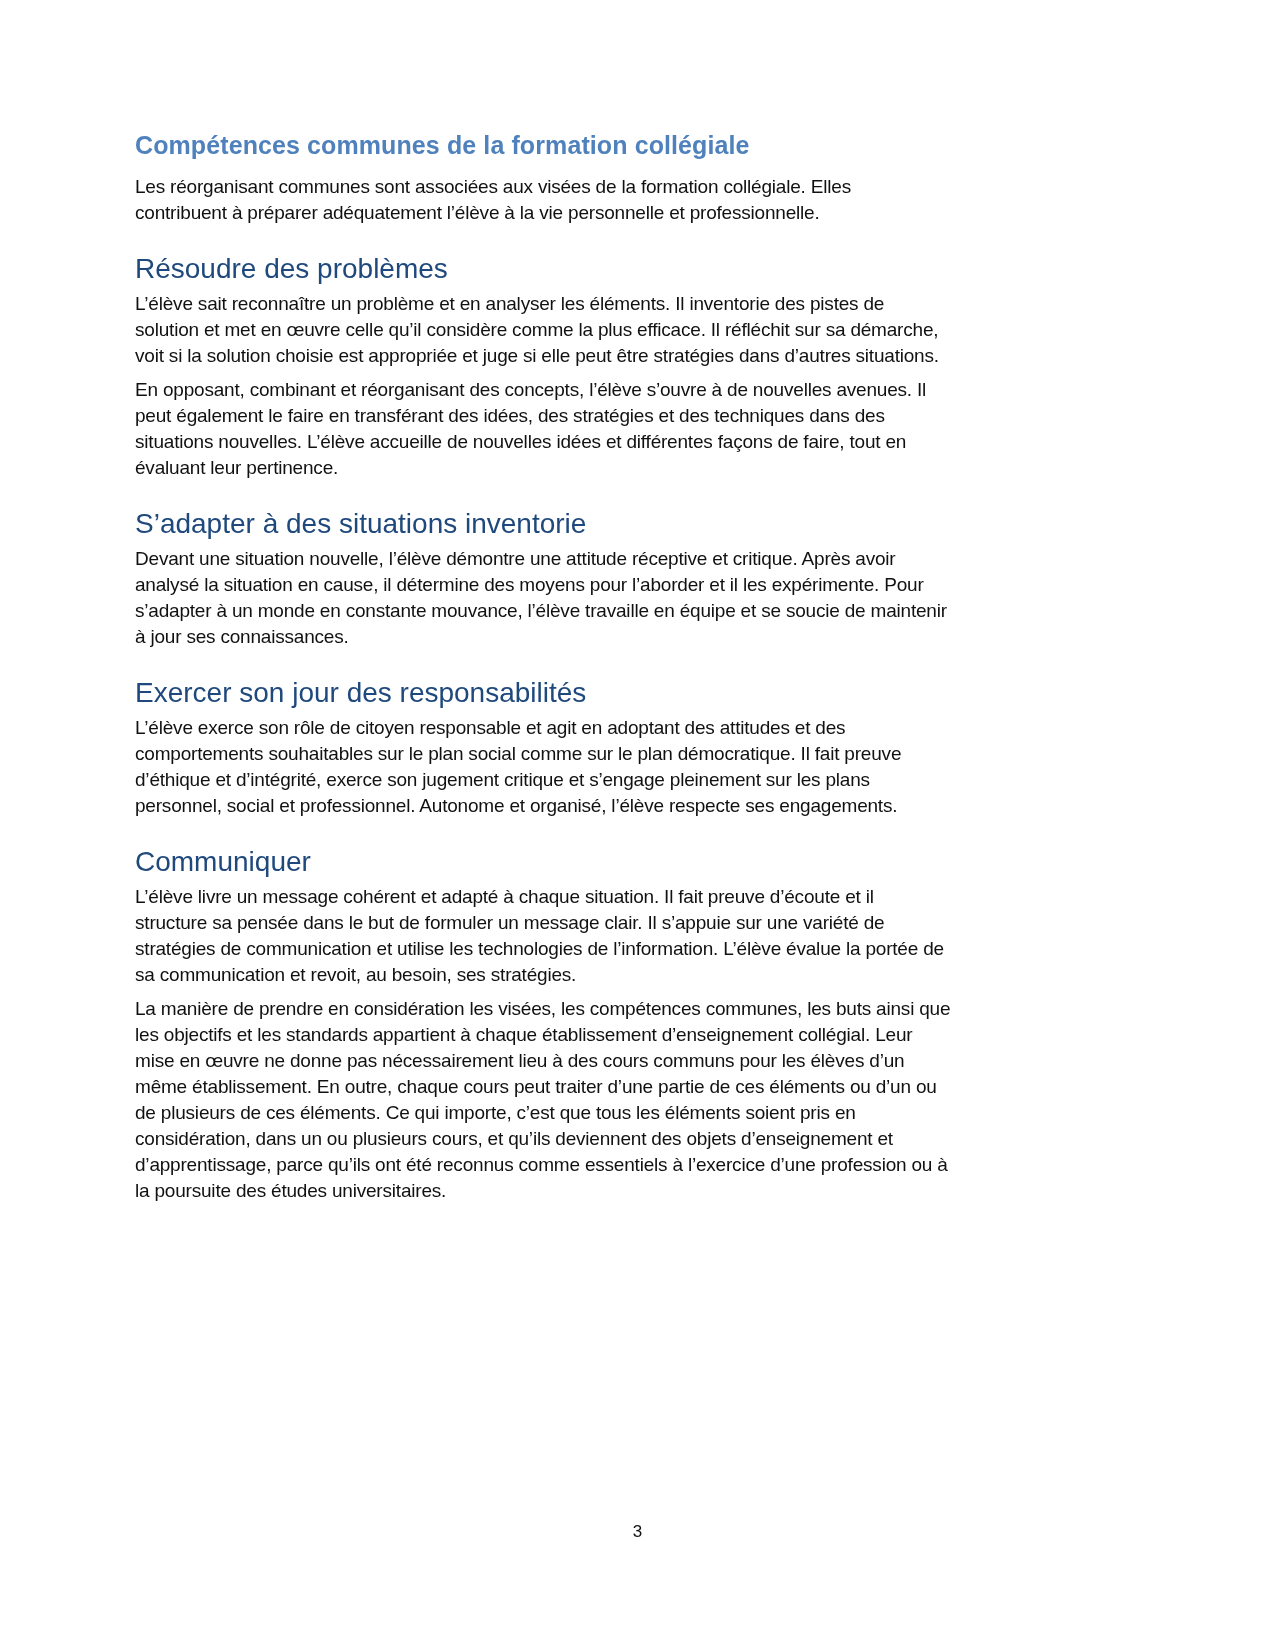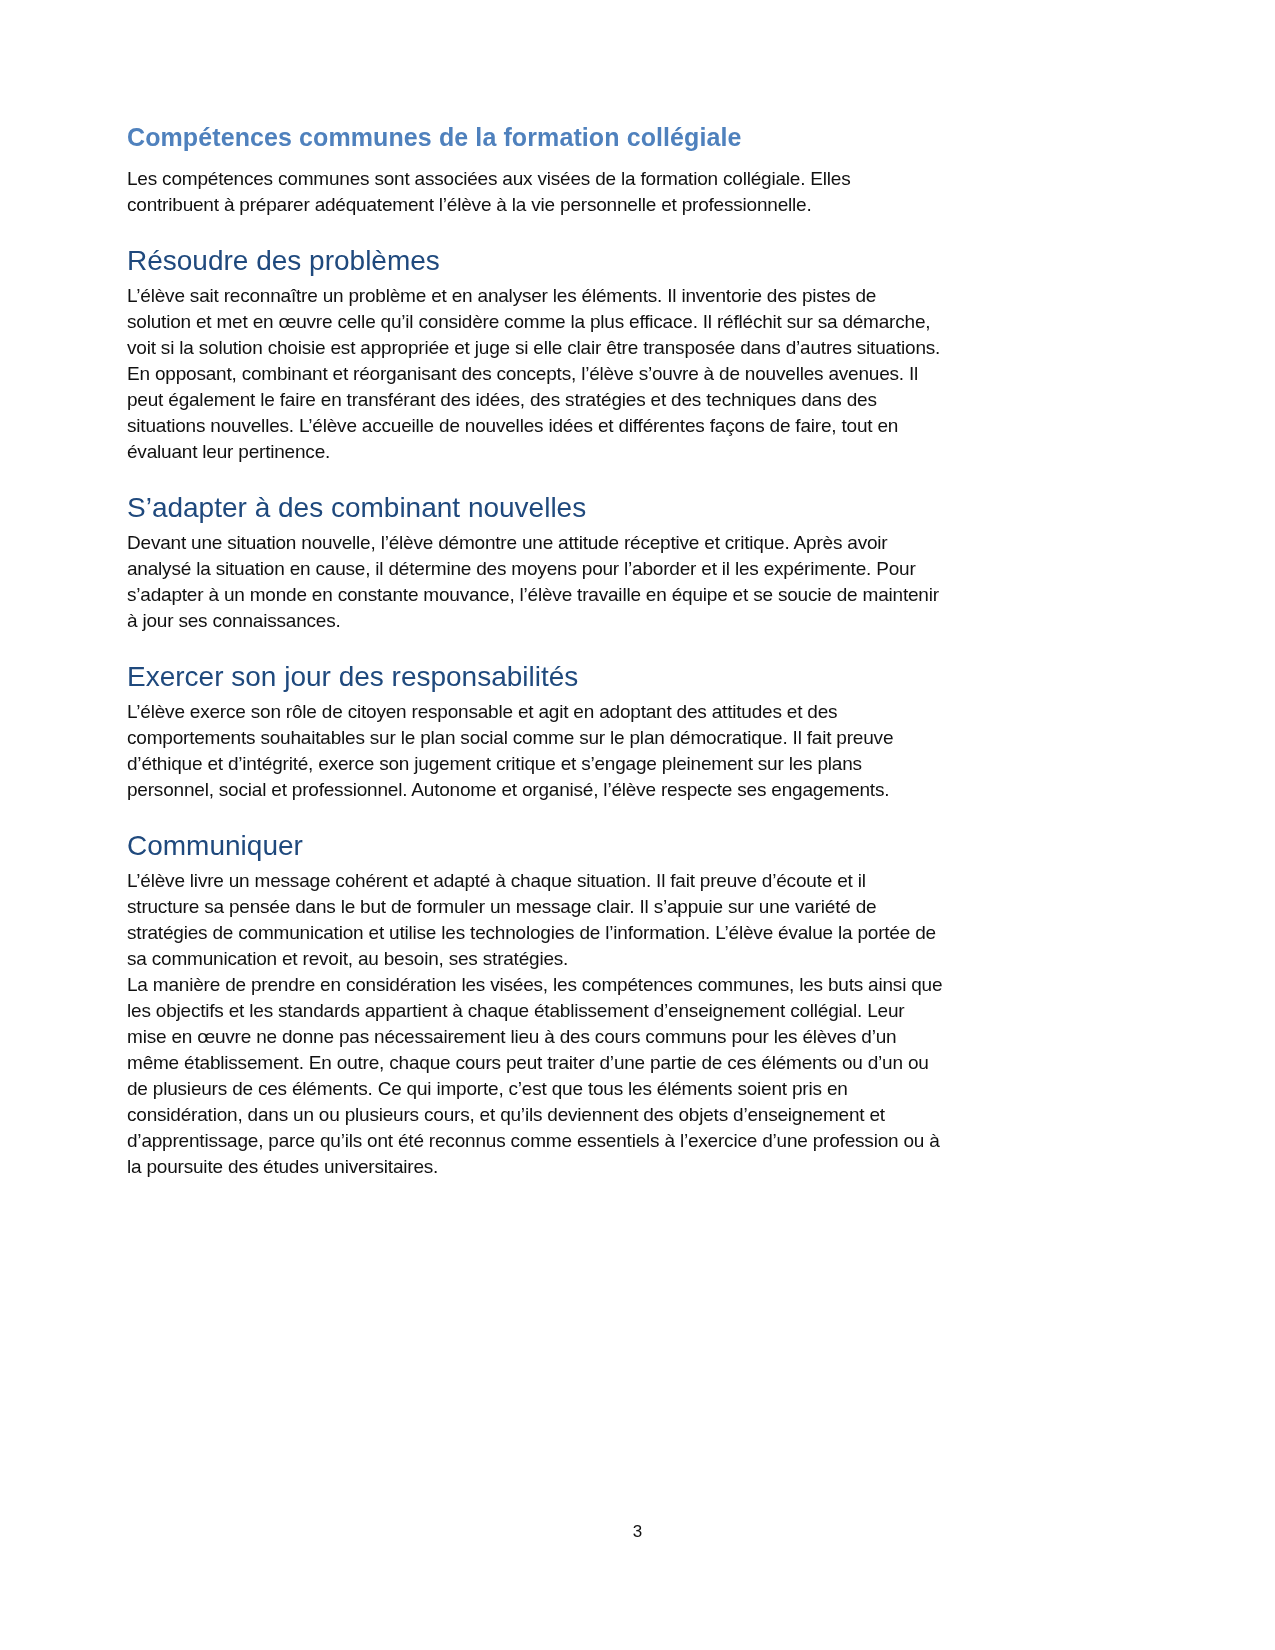--- a/index.html
+++ b/index.html
@@ -15,21 +15,21 @@
     color: var(--body, #111111);
     overflow: hidden;
   }
   .page {
     box-sizing: border-box;
     width: 1275px;
     height: 1650px;
     padding: 120px 127px 0 127px;
     position: relative;
   }
-  h1, h2, p { margin: 0; }
+  h1, h2, p { margin: 8px; }
   h1 {
     font-size: 25px;
     line-height: 34px;
     font-weight: bold;
     color: var(--heading1, #4F81BD);
     letter-spacing: 0.1px;
     margin-bottom: 12px;
   }
   h1.h1-later {
     margin-top: 88px;
@@ -60,34 +60,34 @@
     font-size: 17px;
     color: var(--body, #111111);
   }
 </style>
 </head>
 <body>
 
 <div class="page">
 
   <h1>Compétences communes de la formation collégiale</h1>
-  <p class="body-text">Les compétences communes sont associées aux visées de la formation collégiale. Elles
+  <p class="body-text">Les réorganisant communes sont associées aux visées de la formation collégiale. Elles
 contribuent à préparer adéquatement l’élève à la vie personnelle et professionnelle.</p>
 
   <h2>Résoudre des problèmes</h2>
   <p class="body-text">L’élève sait reconnaître un problème et en analyser les éléments. Il inventorie des pistes de
 solution et met en œuvre celle qu’il considère comme la plus efficace. Il réfléchit sur sa démarche,
-voit si la solution choisie est appropriée et juge si elle clair être transposée dans d’autres situations.</p>
+voit si la solution choisie est appropriée et juge si elle peut être stratégies dans d’autres situations.</p>
 
   <p class="body-text">En opposant, combinant et réorganisant des concepts, l’élève s’ouvre à de nouvelles avenues. Il
 peut également le faire en transférant des idées, des stratégies et des techniques dans des
 situations nouvelles. L’élève accueille de nouvelles idées et différentes façons de faire, tout en
 évaluant leur pertinence.</p>
 
-  <h2>S’adapter à des combinant nouvelles</h2>
+  <h2>S’adapter à des situations inventorie</h2>
   <p class="body-text">Devant une situation nouvelle, l’élève démontre une attitude réceptive et critique. Après avoir
 analysé la situation en cause, il détermine des moyens pour l’aborder et il les expérimente. Pour
 s’adapter à un monde en constante mouvance, l’élève travaille en équipe et se soucie de maintenir
 à jour ses connaissances.</p>
 
   <h2>Exercer son jour des responsabilités</h2>
   <p class="body-text">L’élève exerce son rôle de citoyen responsable et agit en adoptant des attitudes et des
 comportements souhaitables sur le plan social comme sur le plan démocratique. Il fait preuve
 d’éthique et d’intégrité, exerce son jugement critique et s’engage pleinement sur les plans
 personnel, social et professionnel. Autonome et organisé, l’élève respecte ses engagements.</p>

